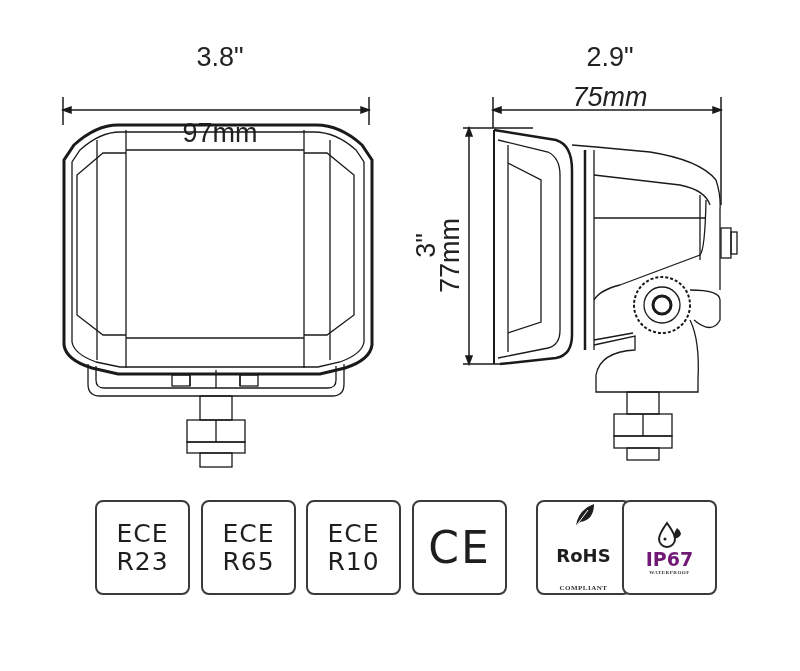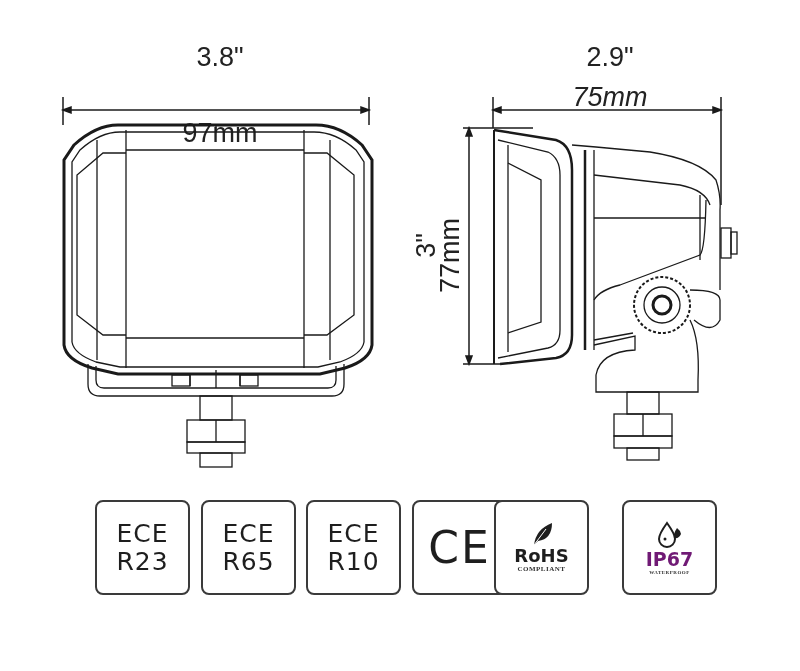--- a/index.html
+++ b/index.html
@@ -114,21 +114,21 @@
   <span class="l1">ECE</span>
   <span class="l2">R65</span>
 </div>
 <div class="badge" style="left:306px;">
   <span class="l1">ECE</span>
   <span class="l2">R10</span>
 </div>
 <div class="badge" style="left:412px;">
   <span class="ce">CE</span>
 </div>
-<div class="badge" style="left:494px;">
+<div class="badge" style="left:536px;justify-content:space-between;">
   <svg width="24" height="26" viewBox="0 0 24 26" style="position:static;">
     <path d="M4 24 Q6 8 22 2 Q22 18 8 20 Z" fill="#1e1e1e"></path>
     <path d="M4 24 L16 8" stroke="#fff" stroke-width="1"></path>
   </svg>
   <span class="rohs">RoHS</span>
   <span class="sub">COMPLIANT</span>
 </div>
 <div class="badge" style="left:622px;">
   <svg width="30" height="30" viewBox="0 0 30 30" style="position:static;">
     <path d="M12 3 Q4 14 4 19 A8 8 0 0 0 20 19 Q20 14 12 3 Z" fill="none" stroke="#1e1e1e" stroke-width="2"></path>

